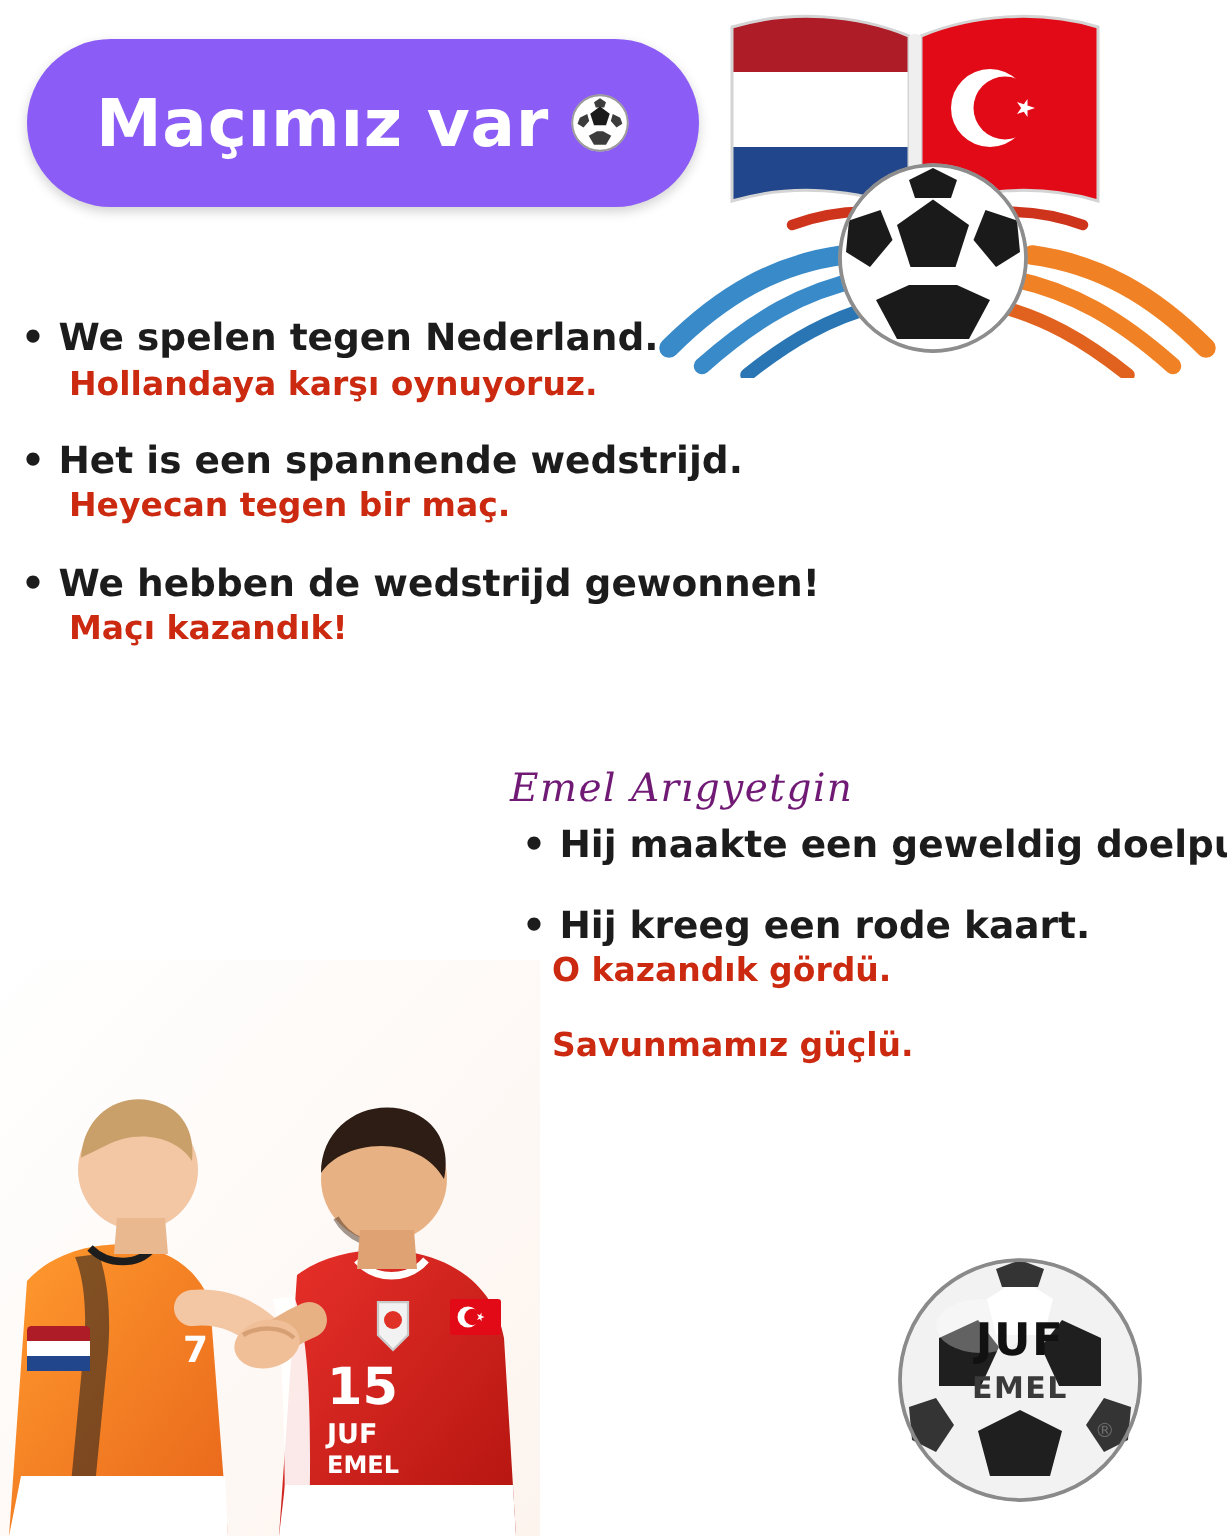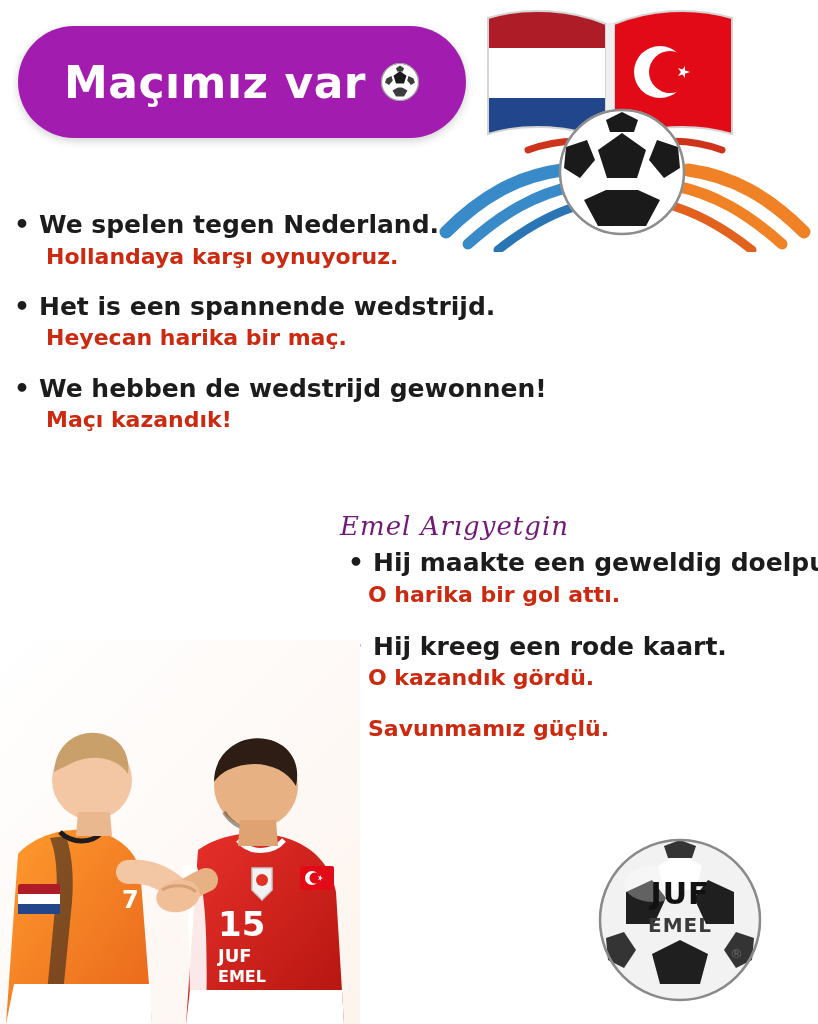--- a/index.html
+++ b/index.html
@@ -22,21 +22,21 @@
     overflow: hidden;
   }
 
   
   .title-pill {
     position: absolute;
     left: 18px;
     top: 26px;
     width: 448px;
     height: 112px;
-    background: #a21caf;
+    background: #8b5cf6;
     border-radius: 56px;
     box-shadow: 0 3px 8px rgba(0,0,0,0.18);
     display: flex;
     align-items: center;
     justify-content: center;
     gap: 14px;
   }
   .title-text {
     color: #ffffff;
     font-size: 44px;
@@ -228,21 +228,21 @@
         <span>We spelen tegen Nederland.</span>
       </div>
       <div class="line-tr">Hollandaya karşı oynuyoruz.</div>
     </div>
 
     <div class="block">
       <div class="line-nl">
         <span class="bullet">•</span>
         <span>Het is een spannende wedstrijd.</span>
       </div>
-      <div class="line-tr">Heyecan harika bir maç.</div>
+      <div class="line-tr">Heyecan tegen bir maç.</div>
     </div>
 
     <div class="block">
       <div class="line-nl">
         <span class="bullet">•</span>
         <span>We hebben de wedstrijd gewonnen!</span>
       </div>
       <div class="line-tr">Maçı kazandık!</div>
     </div>
 
@@ -250,21 +250,20 @@
 
   <div class="watermark">Emel Arıgyetgin</div>
 
   <div class="right-group">
 
     <div class="block">
       <div class="line-nl">
         <span class="bullet">•</span>
         <span>Hij maakte een geweldig doelpunt.</span>
       </div>
-      <div class="line-tr">O harika bir gol attı.</div>
     </div>
 
     <div class="block">
       <div class="line-nl">
         <span class="bullet">•</span>
         <span>Hij kreeg een rode kaart.</span>
       </div>
       <div class="line-tr">O kazandık gördü.</div>
     </div>
 

